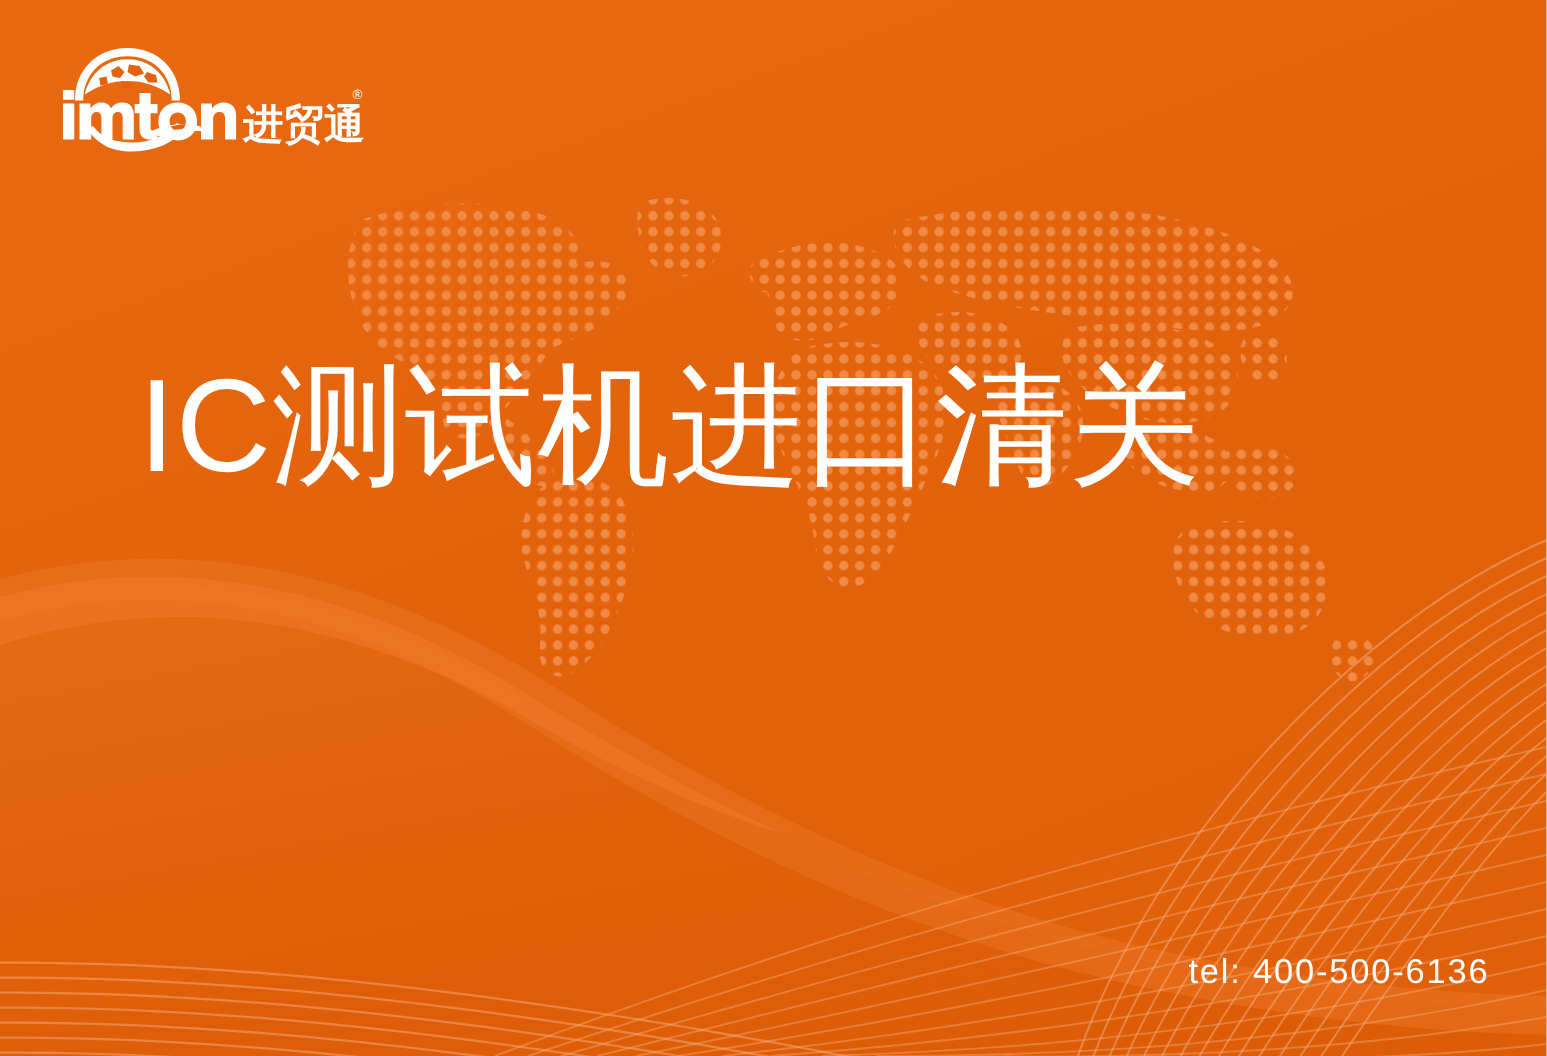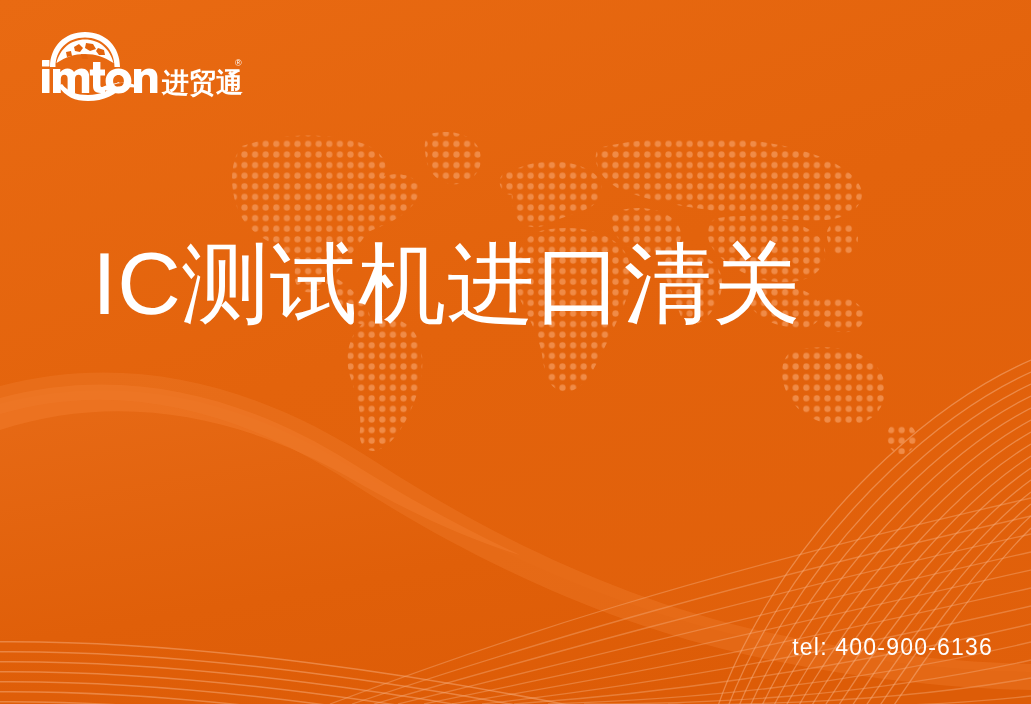--- a/index.html
+++ b/index.html
@@ -292,15 +292,15 @@
     </g>
 
     <text x="124" y="62" font-family="'DejaVu Sans','Liberation Sans',sans-serif" font-size="27" font-weight="700" fill="#ffffff" letter-spacing="0">进贸通</text>
     <text x="197" y="36" font-family="'Liberation Sans',sans-serif" font-size="9" fill="#ffffff">®</text>
   </svg>
 
   <div class="headline">
     <span class="line line-1">IC测试机进口清关</span>
   </div>
 
-  <div class="phone">tel: 400-900-6136</div>
+  <div class="phone">tel: 400-500-6136</div>
 
 </div>
 
 </body></html>

